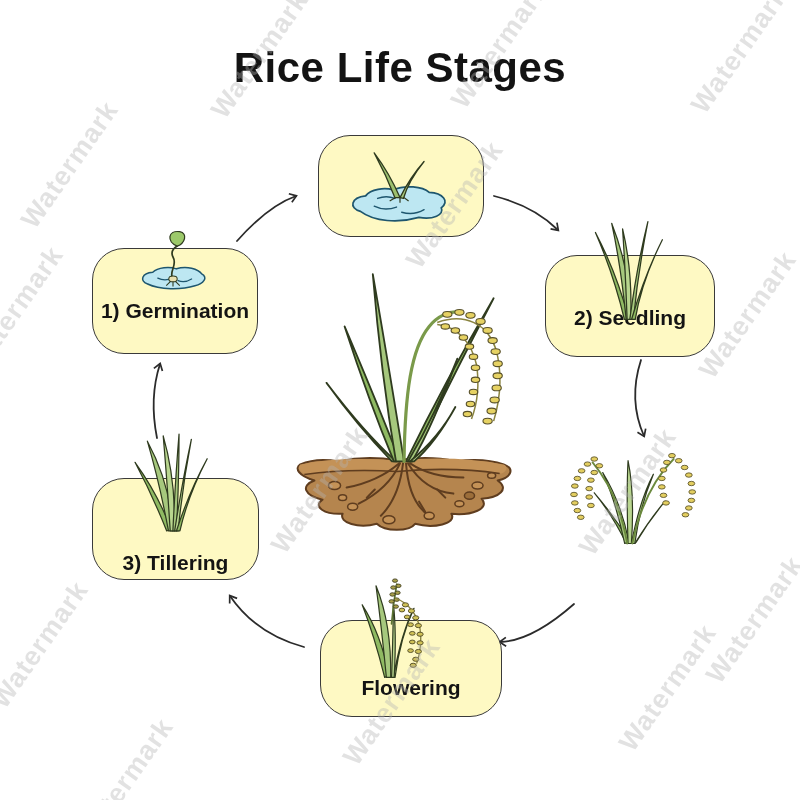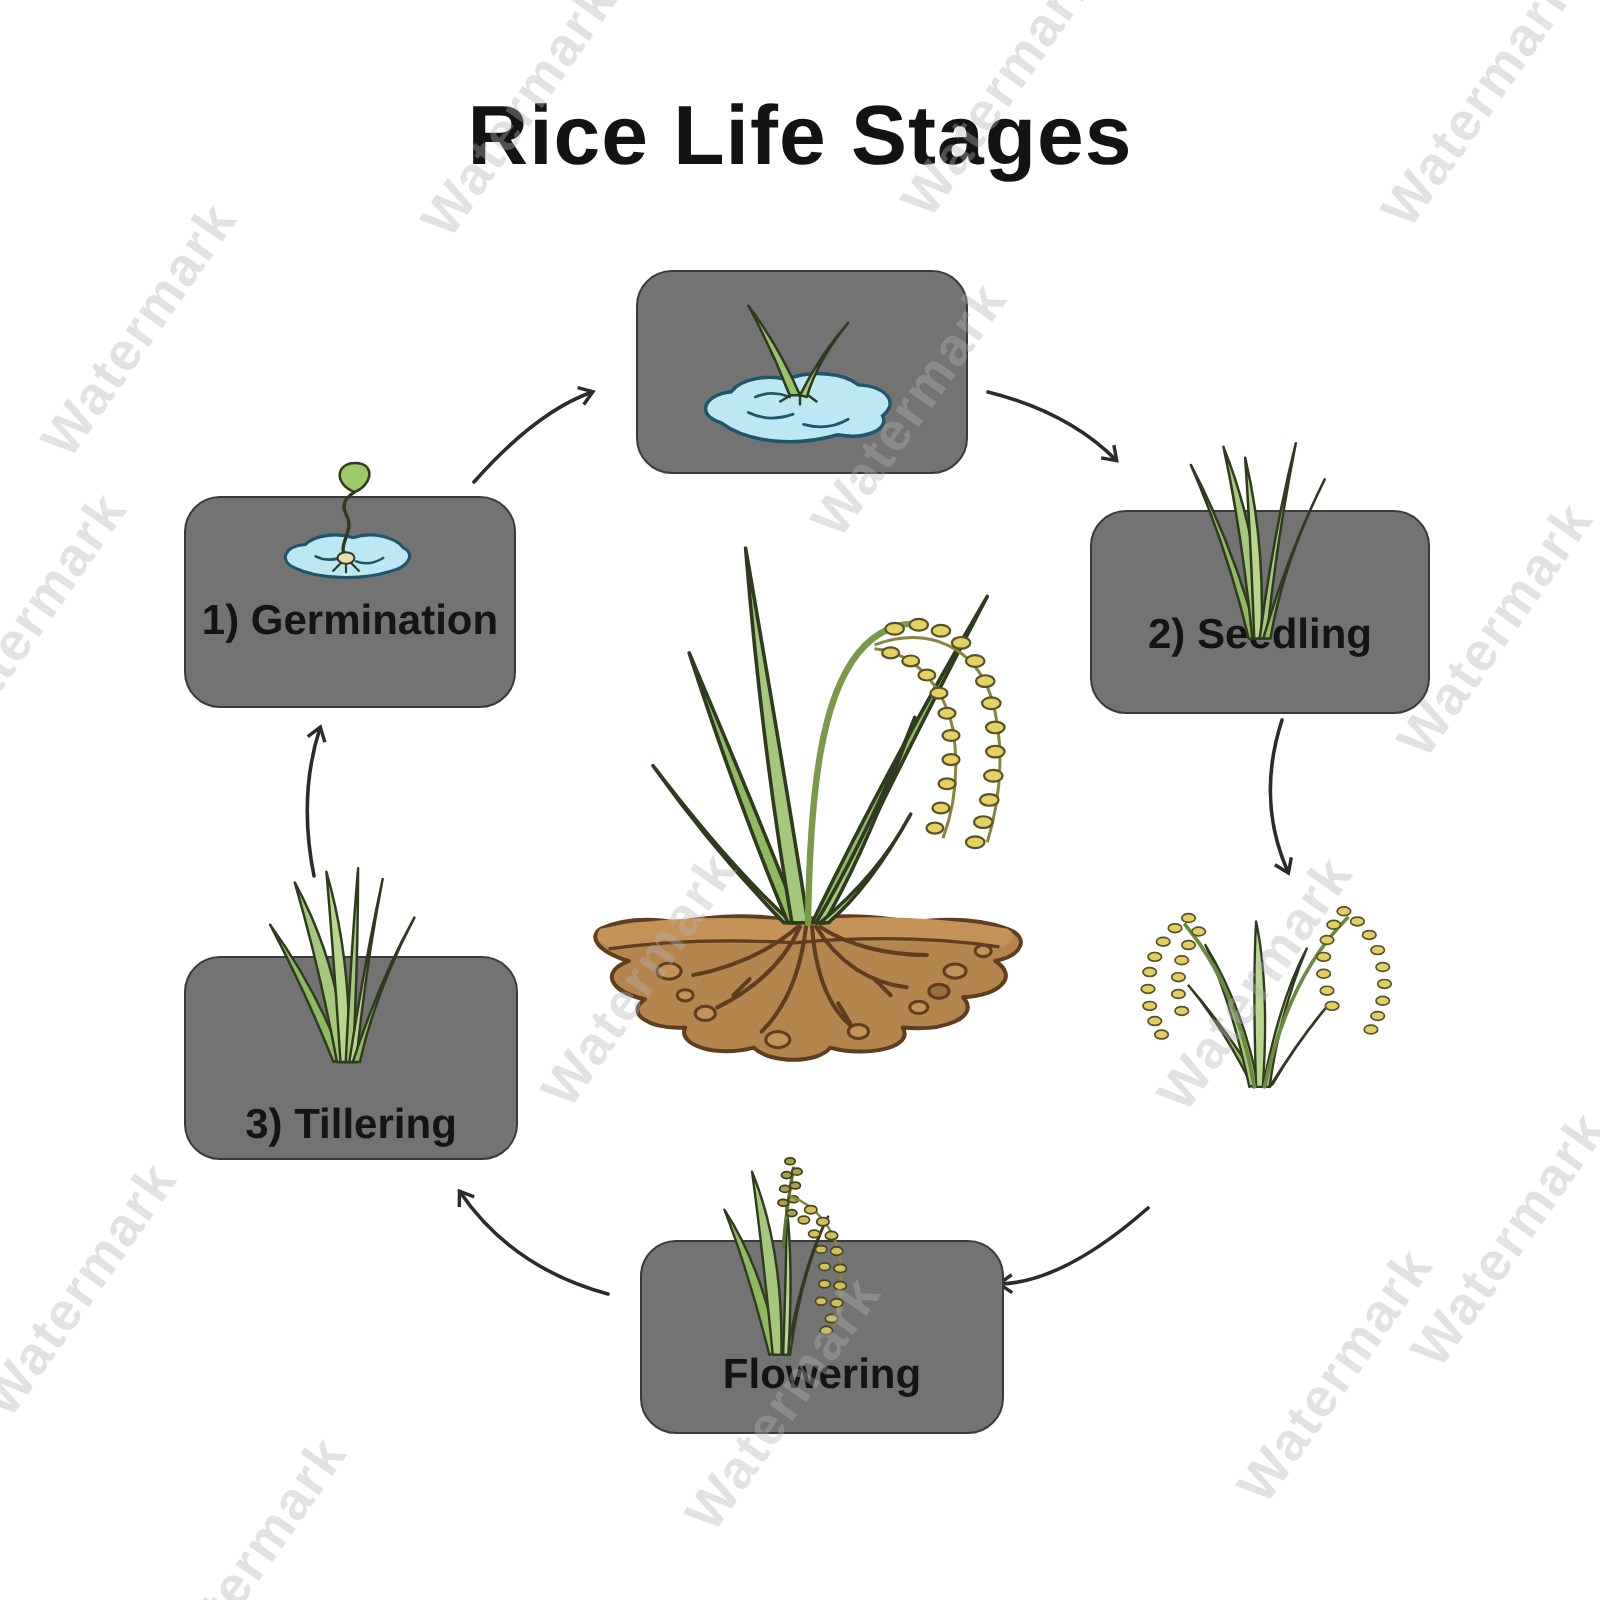--- a/index.html
+++ b/index.html
@@ -1,22 +1,22 @@
 <!DOCTYPE html>
 <html><head>
 <meta charset="utf-8">
 <style>
   html,body{margin:0;padding:0;}
   body{width:800px;height:800px;background:#ffffff;overflow:hidden;
        font-family:"Liberation Sans",sans-serif;position:relative;}
   .canvas{position:absolute;inset:0;width:800px;height:604px;background:#ffffff;}
   .title{position:absolute;top:44px;left:0;width:800px;text-align:center;margin:0;
          font-size:42px;font-weight:700;letter-spacing:.5px;color:#131313;z-index:3;}
-  .stage-box{position:absolute;border:1.6px solid #3a3a3a;border-radius:18px;
-             background:#737373;z-index:1;}
+  .stage-box{position:absolute;border:1.6px solid #3a3a3a;border-radius:32px;
+             background:#fef9c3;z-index:1;}
   .stage-label{position:absolute;left:50%;transform:translateX(-50%);width:max-content;
                white-space:nowrap;font-size:21px;font-weight:700;color:#141414;z-index:3;}
   .icon-layer{position:absolute;z-index:2;}
   #arrows{position:absolute;left:0;top:0;z-index:1;pointer-events:none;}
   .wm{position:absolute;transform:translate(-50%,-50%) rotate(-55deg);
       font-size:27px;font-weight:600;letter-spacing:1px;white-space:nowrap;
       color:rgba(178,178,178,0.38);}
   .watermark-layer{position:absolute;inset:0;z-index:6;pointer-events:none;}
 </style>
 </head>

